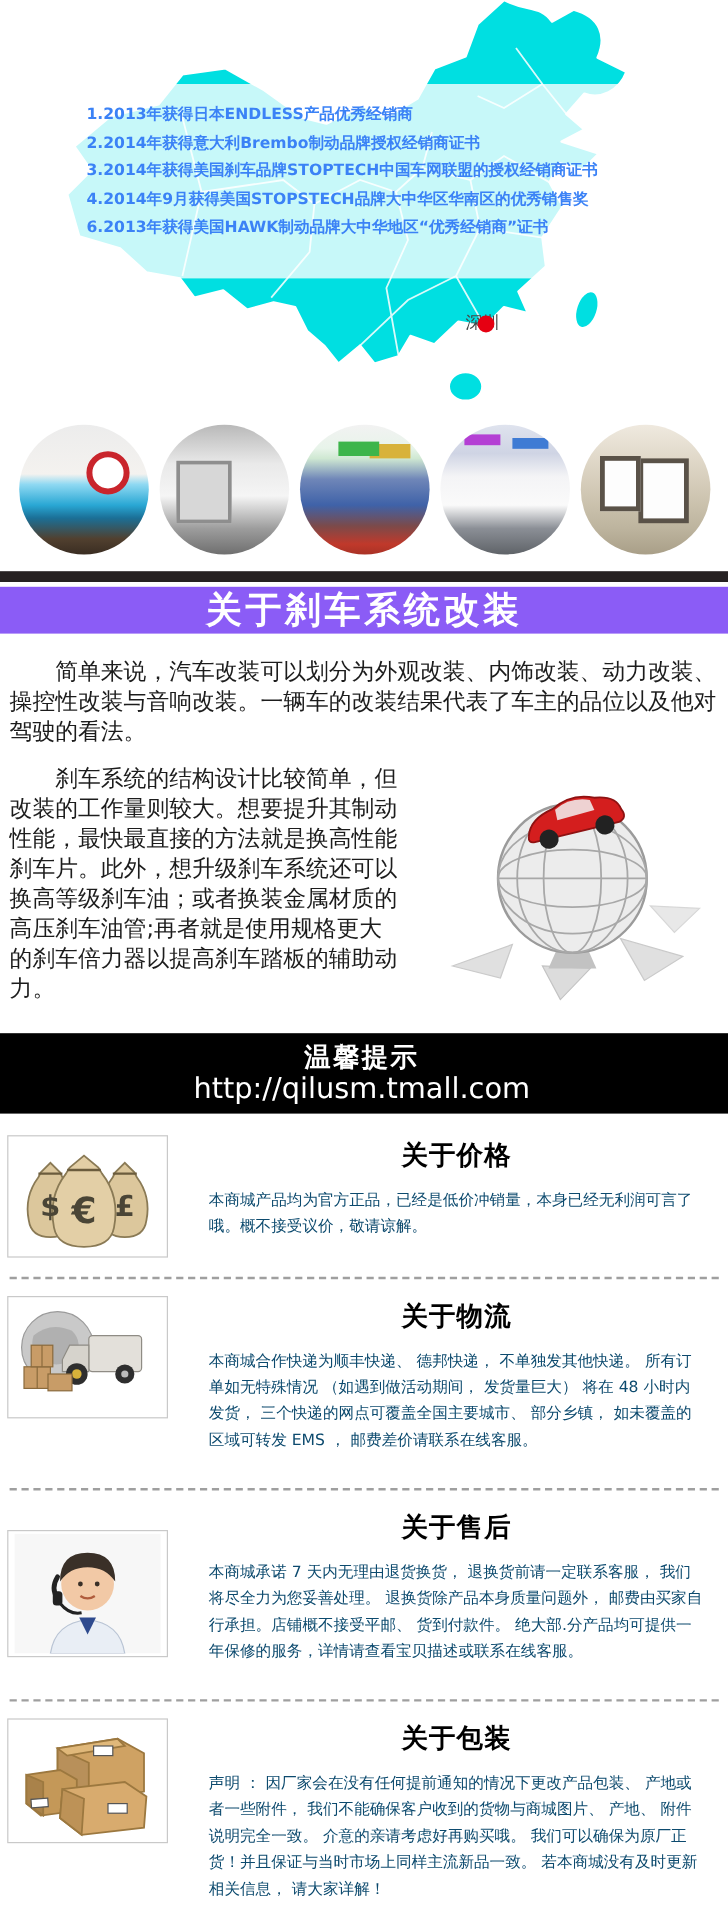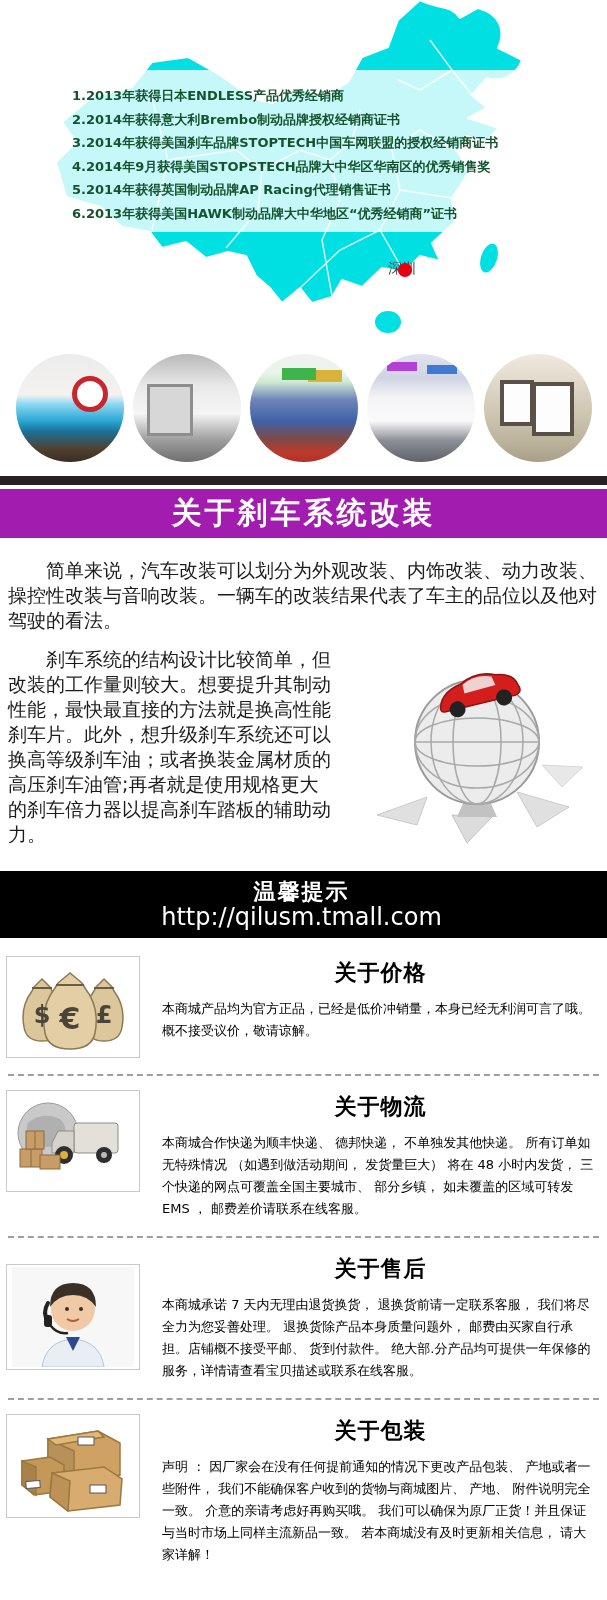--- a/index.html
+++ b/index.html
@@ -4,21 +4,21 @@
 <style>
   html,body{margin:0;padding:0;background:#ffffff;}
   body{width:607px;font-family:"DejaVu Sans","Liberation Sans",sans-serif;color:#1a1a1a;}
   .page{width:607px;overflow:hidden;background:#fff;}
 
   
   .map-block{position:relative;width:607px;height:338px;background:#fff;}
   .map-block svg{position:absolute;left:0;top:0;}
   .map-band{position:absolute;left:0;top:70px;width:607px;height:162px;background:rgba(255,255,255,0.78);}
   .achievements{position:absolute;left:72px;top:84px;width:520px;}
-  .achievement{font-size:13px;font-weight:700;color:#14532d;line-height:23.5px;white-space:nowrap;letter-spacing:0px;}
+  .achievement{font-size:13px;font-weight:700;color:#3b82f6;line-height:23.5px;white-space:nowrap;letter-spacing:0px;}
   .city-label{position:absolute;left:388px;top:260px;font-size:14px;color:#444;font-weight:400;}
   .city-dot{position:absolute;left:398px;top:263px;width:14px;height:14px;border-radius:50%;background:#e60012;}
 
   
   .gallery{display:flex;justify-content:center;gap:9px;padding:16px 0 14px 0;background:#fff;}
   .photo{width:108px;height:108px;border-radius:50%;overflow:hidden;position:relative;flex:0 0 auto;}
   .photo1{background:linear-gradient(180deg,#ececec 0%,#f4f2ef 38%,#8fd9f2 46%,#29a7d4 62%,#1b6f96 72%,#51402f 88%,#3a2d22 100%);}
   .photo1::after{content:"";position:absolute;left:56px;top:22px;width:26px;height:26px;border:5px solid #c9252c;border-radius:50%;background:#fff;}
   .photo2{background:linear-gradient(180deg,#b9b9b9 0%,#e9e9e9 30%,#f5f5f5 55%,#9d9d9d 80%,#6f6f6f 100%);}
   .photo2::after{content:"";position:absolute;left:14px;top:30px;width:40px;height:46px;background:#d7d7d7;border:3px solid #8e8e8e;}
@@ -26,42 +26,42 @@
   .photo3::after{content:"";position:absolute;left:32px;top:14px;width:34px;height:12px;background:#3db54a;box-shadow:26px 2px 0 #d8b23a;}
   .photo4{background:linear-gradient(180deg,#dfe3ee 0%,#cfd4e4 22%,#f4f4f6 40%,#fafafa 62%,#8b8f96 80%,#5f6368 100%);}
   .photo4::after{content:"";position:absolute;left:20px;top:8px;width:30px;height:9px;background:#b43fd4;box-shadow:40px 3px 0 #3f7bd4;}
   .photo5{background:linear-gradient(180deg,#efe9df 0%,#ded6c6 30%,#cfc6b2 55%,#bdb49e 80%,#a99f88 100%);}
   .photo5::after{content:"";position:absolute;left:16px;top:26px;width:26px;height:38px;background:#fdfdfd;border:4px solid #5a5248;box-shadow:36px 6px 0 #fdfdfd,36px 6px 0 4px #5a5248;}
 
   
   .banner{background:#fff;}
   .banner .strip{height:9px;background:#262122;}
   .banner .gap{height:4px;background:#fff;}
-  .banner .main{height:49px;background:#a21caf;display:flex;align-items:center;justify-content:center;}
+  .banner .main{height:39px;background:#8b5cf6;display:flex;align-items:center;justify-content:center;}
   .banner .main h1{margin:0;color:#fff;font-size:30px;font-weight:800;letter-spacing:3px;}
 
   
   .intro{padding:20px 8px 10px 8px;font-size:19px;line-height:25px;color:#1c1c1c;overflow:hidden;}
   .intro p{margin:0 0 14px 0;text-indent:2em;}
   .globe-art{float:right;width:252px;height:200px;margin:0 0 4px 10px;}
 
   
   .notice{background:#000;text-align:center;padding:8px 4px 9px 0;}
   .notice .t1{color:#fff;font-size:22px;font-weight:800;letter-spacing:2px;line-height:26px;}
   .notice .t2{color:#fff;font-size:24px;font-weight:400;line-height:24px;font-family:"DejaVu Sans",sans-serif;}
 
   
   .sections{padding:8px 6px 6px 6px;}
   .section{display:flex;gap:22px;padding:10px 0 12px 0;align-items:flex-start;}
   .section.center{align-items:center;}
   .imgbox{width:128px;min-height:96px;border:1px solid #c9c9c9;background:#fff;display:flex;align-items:center;justify-content:center;flex:0 0 auto;padding:2px;}
   .imgbox svg{display:block;}
   .content{flex:1;min-width:0;padding-right:2px;}
   .content h2{margin:2px 0 10px 0;font-size:22px;font-weight:800;color:#000;letter-spacing:1px;text-align:center;}
-  .content p{margin:0;font-size:13px;line-height:22px;color:#000000;}
+  .content p{margin:12px;font-size:13px;line-height:22px;color:#0c4a6e;}
   .content p + p{margin-top:0;}
   hr.dash{border:none;border-top:2px dashed #9f9f9f;margin:4px 2px;}
 </style>
 </head>
 <body>
 
 <div class="page">
 
   <div class="map-block">
     <svg width="607" height="338" viewBox="0 0 607 338">
@@ -82,21 +82,20 @@
         <path d="M452,70 L420,90 L398,80"></path>
         <path d="M380,230 L340,250 L300,288"></path>
       </g>
     </svg>
     <div class="map-band"></div>
     <div class="achievements">
       <div class="achievement">1.2013年获得日本ENDLESS产品优秀经销商</div>
       <div class="achievement">2.2014年获得意大利Brembo制动品牌授权经销商证书</div>
       <div class="achievement">3.2014年获得美国刹车品牌STOPTECH中国车网联盟的授权经销商证书</div>
       <div class="achievement">4.2014年9月获得美国STOPSTECH品牌大中华区华南区的优秀销售奖</div>
-      <div class="achievement">5.2014年获得英国制动品牌AP Racing代理销售证书</div>
       <div class="achievement">6.2013年获得美国HAWK制动品牌大中华地区“优秀经销商”证书</div>
     </div>
     <div class="city-label">深圳</div>
     <div class="city-dot"></div>
   </div>
 
   <div class="gallery">
     <div class="photo photo1"></div>
     <div class="photo photo2"></div>
     <div class="photo photo3"></div>

